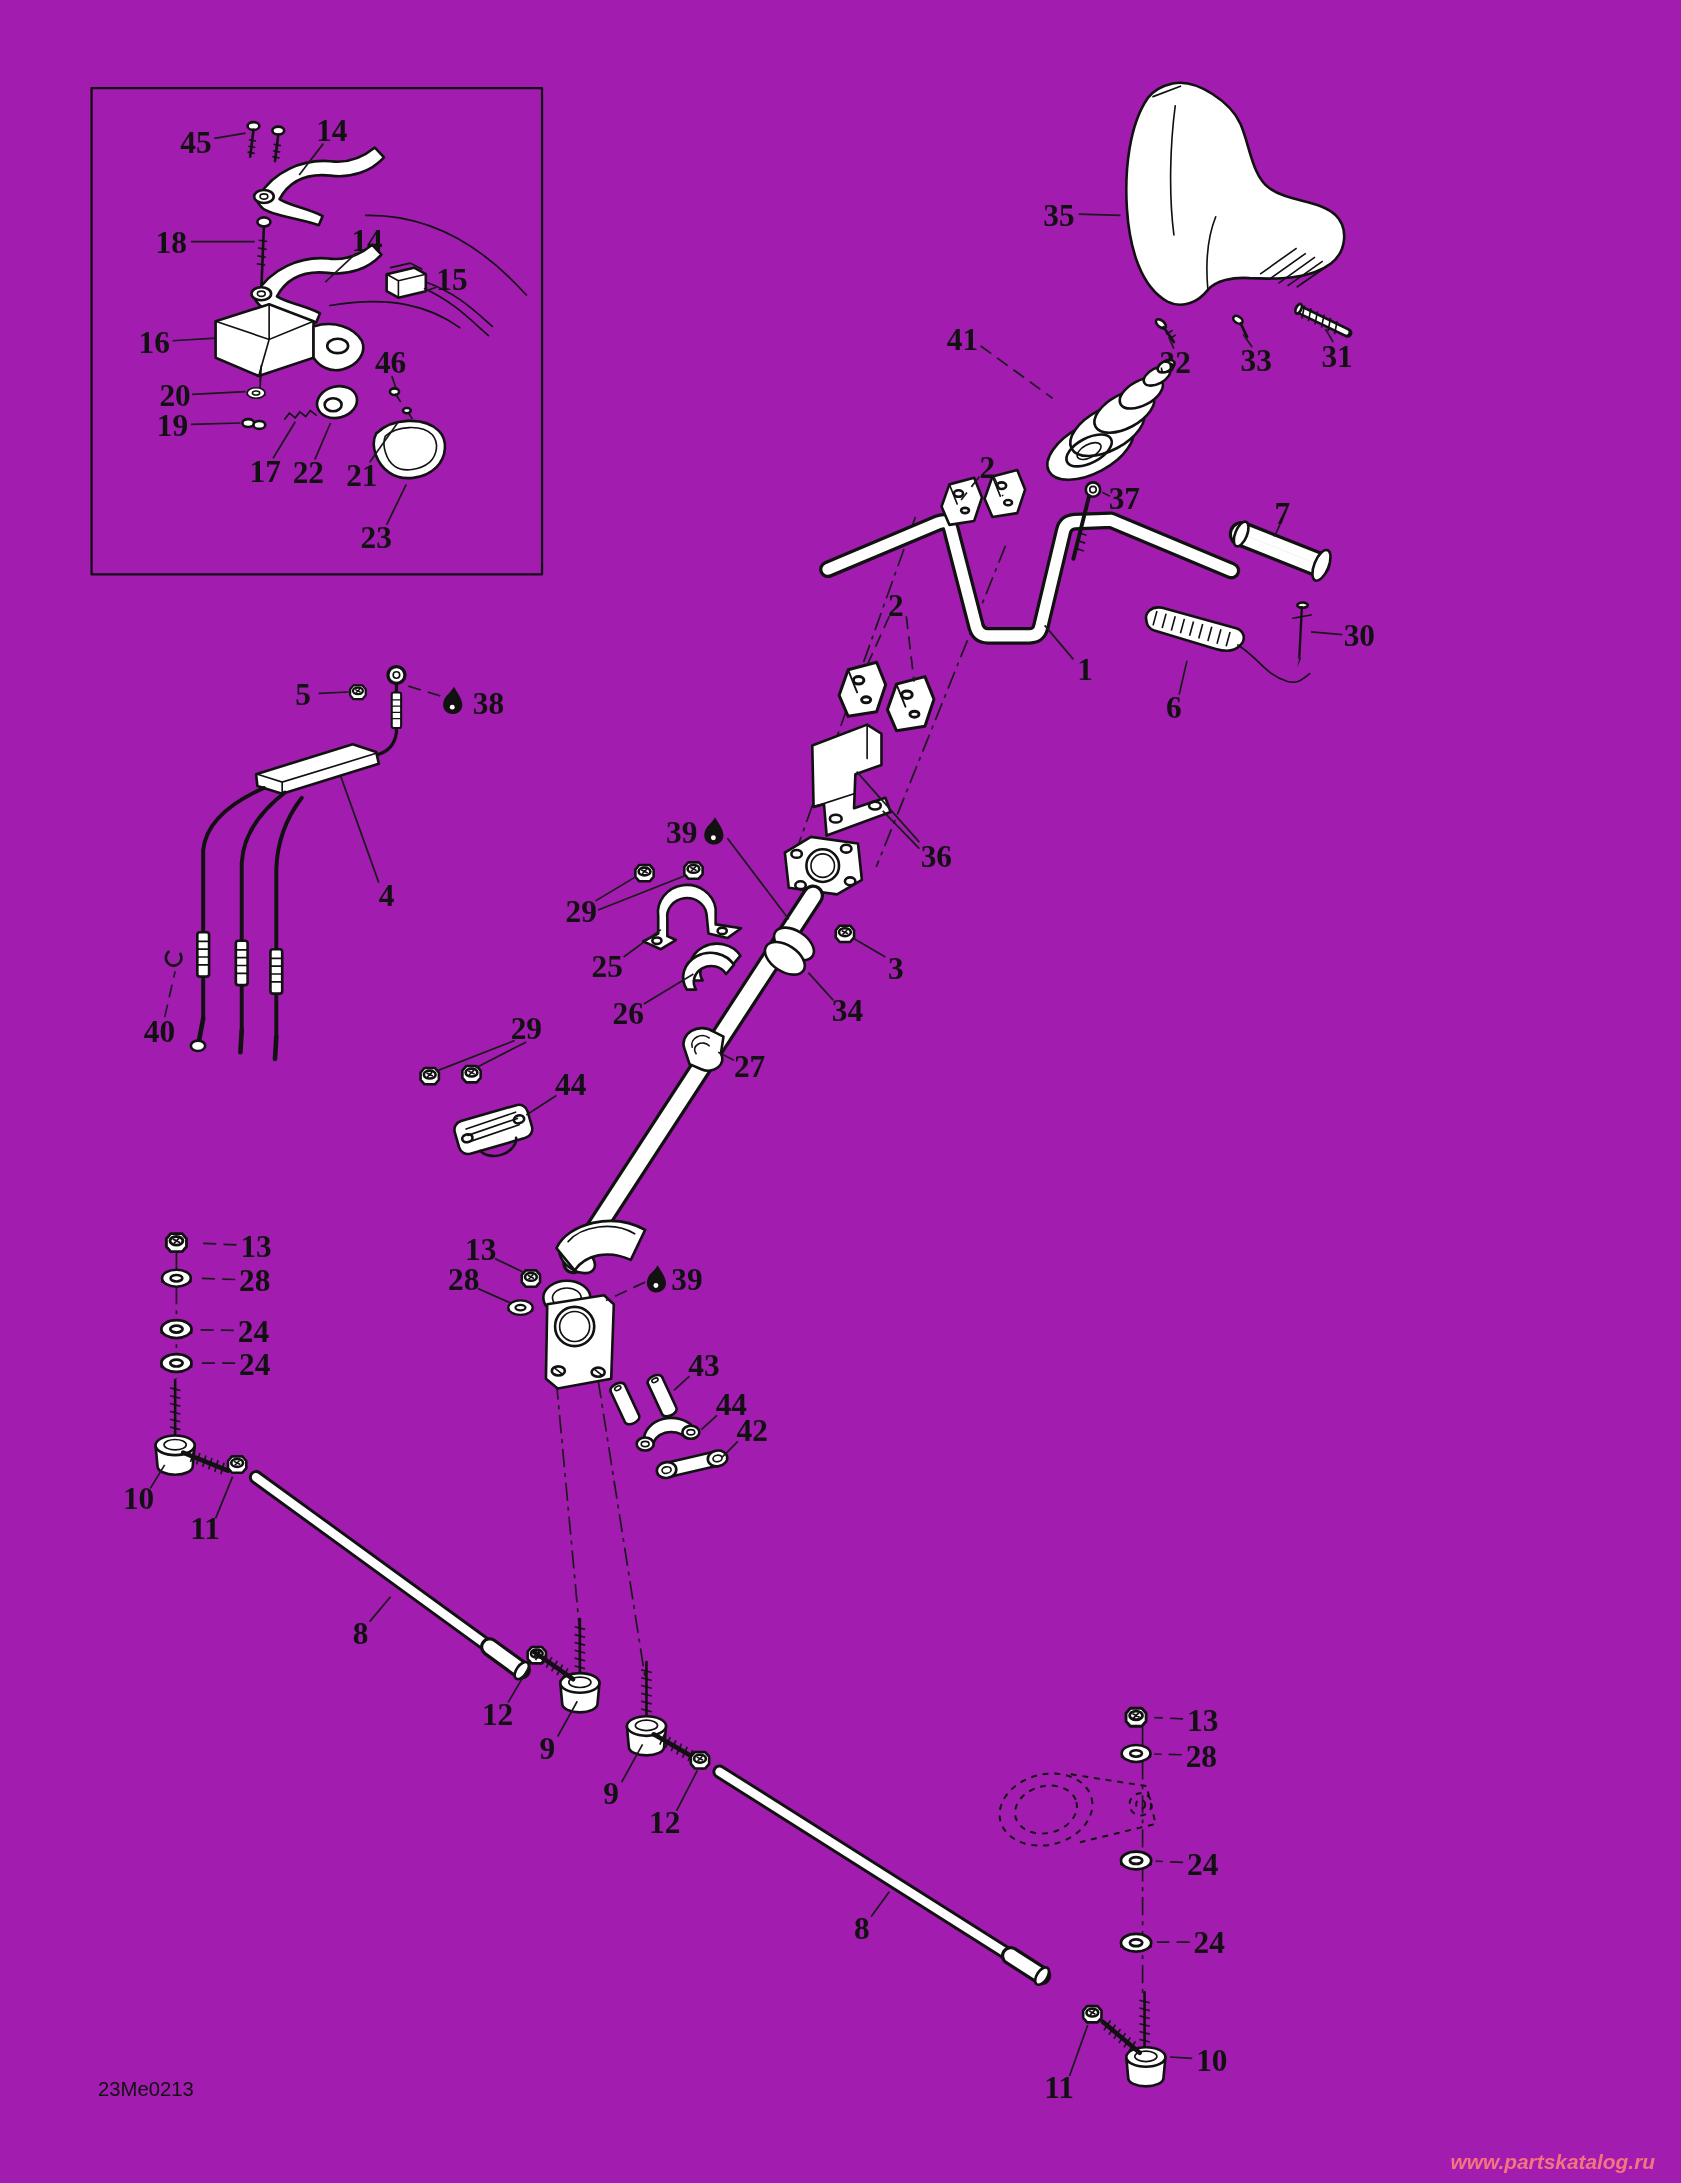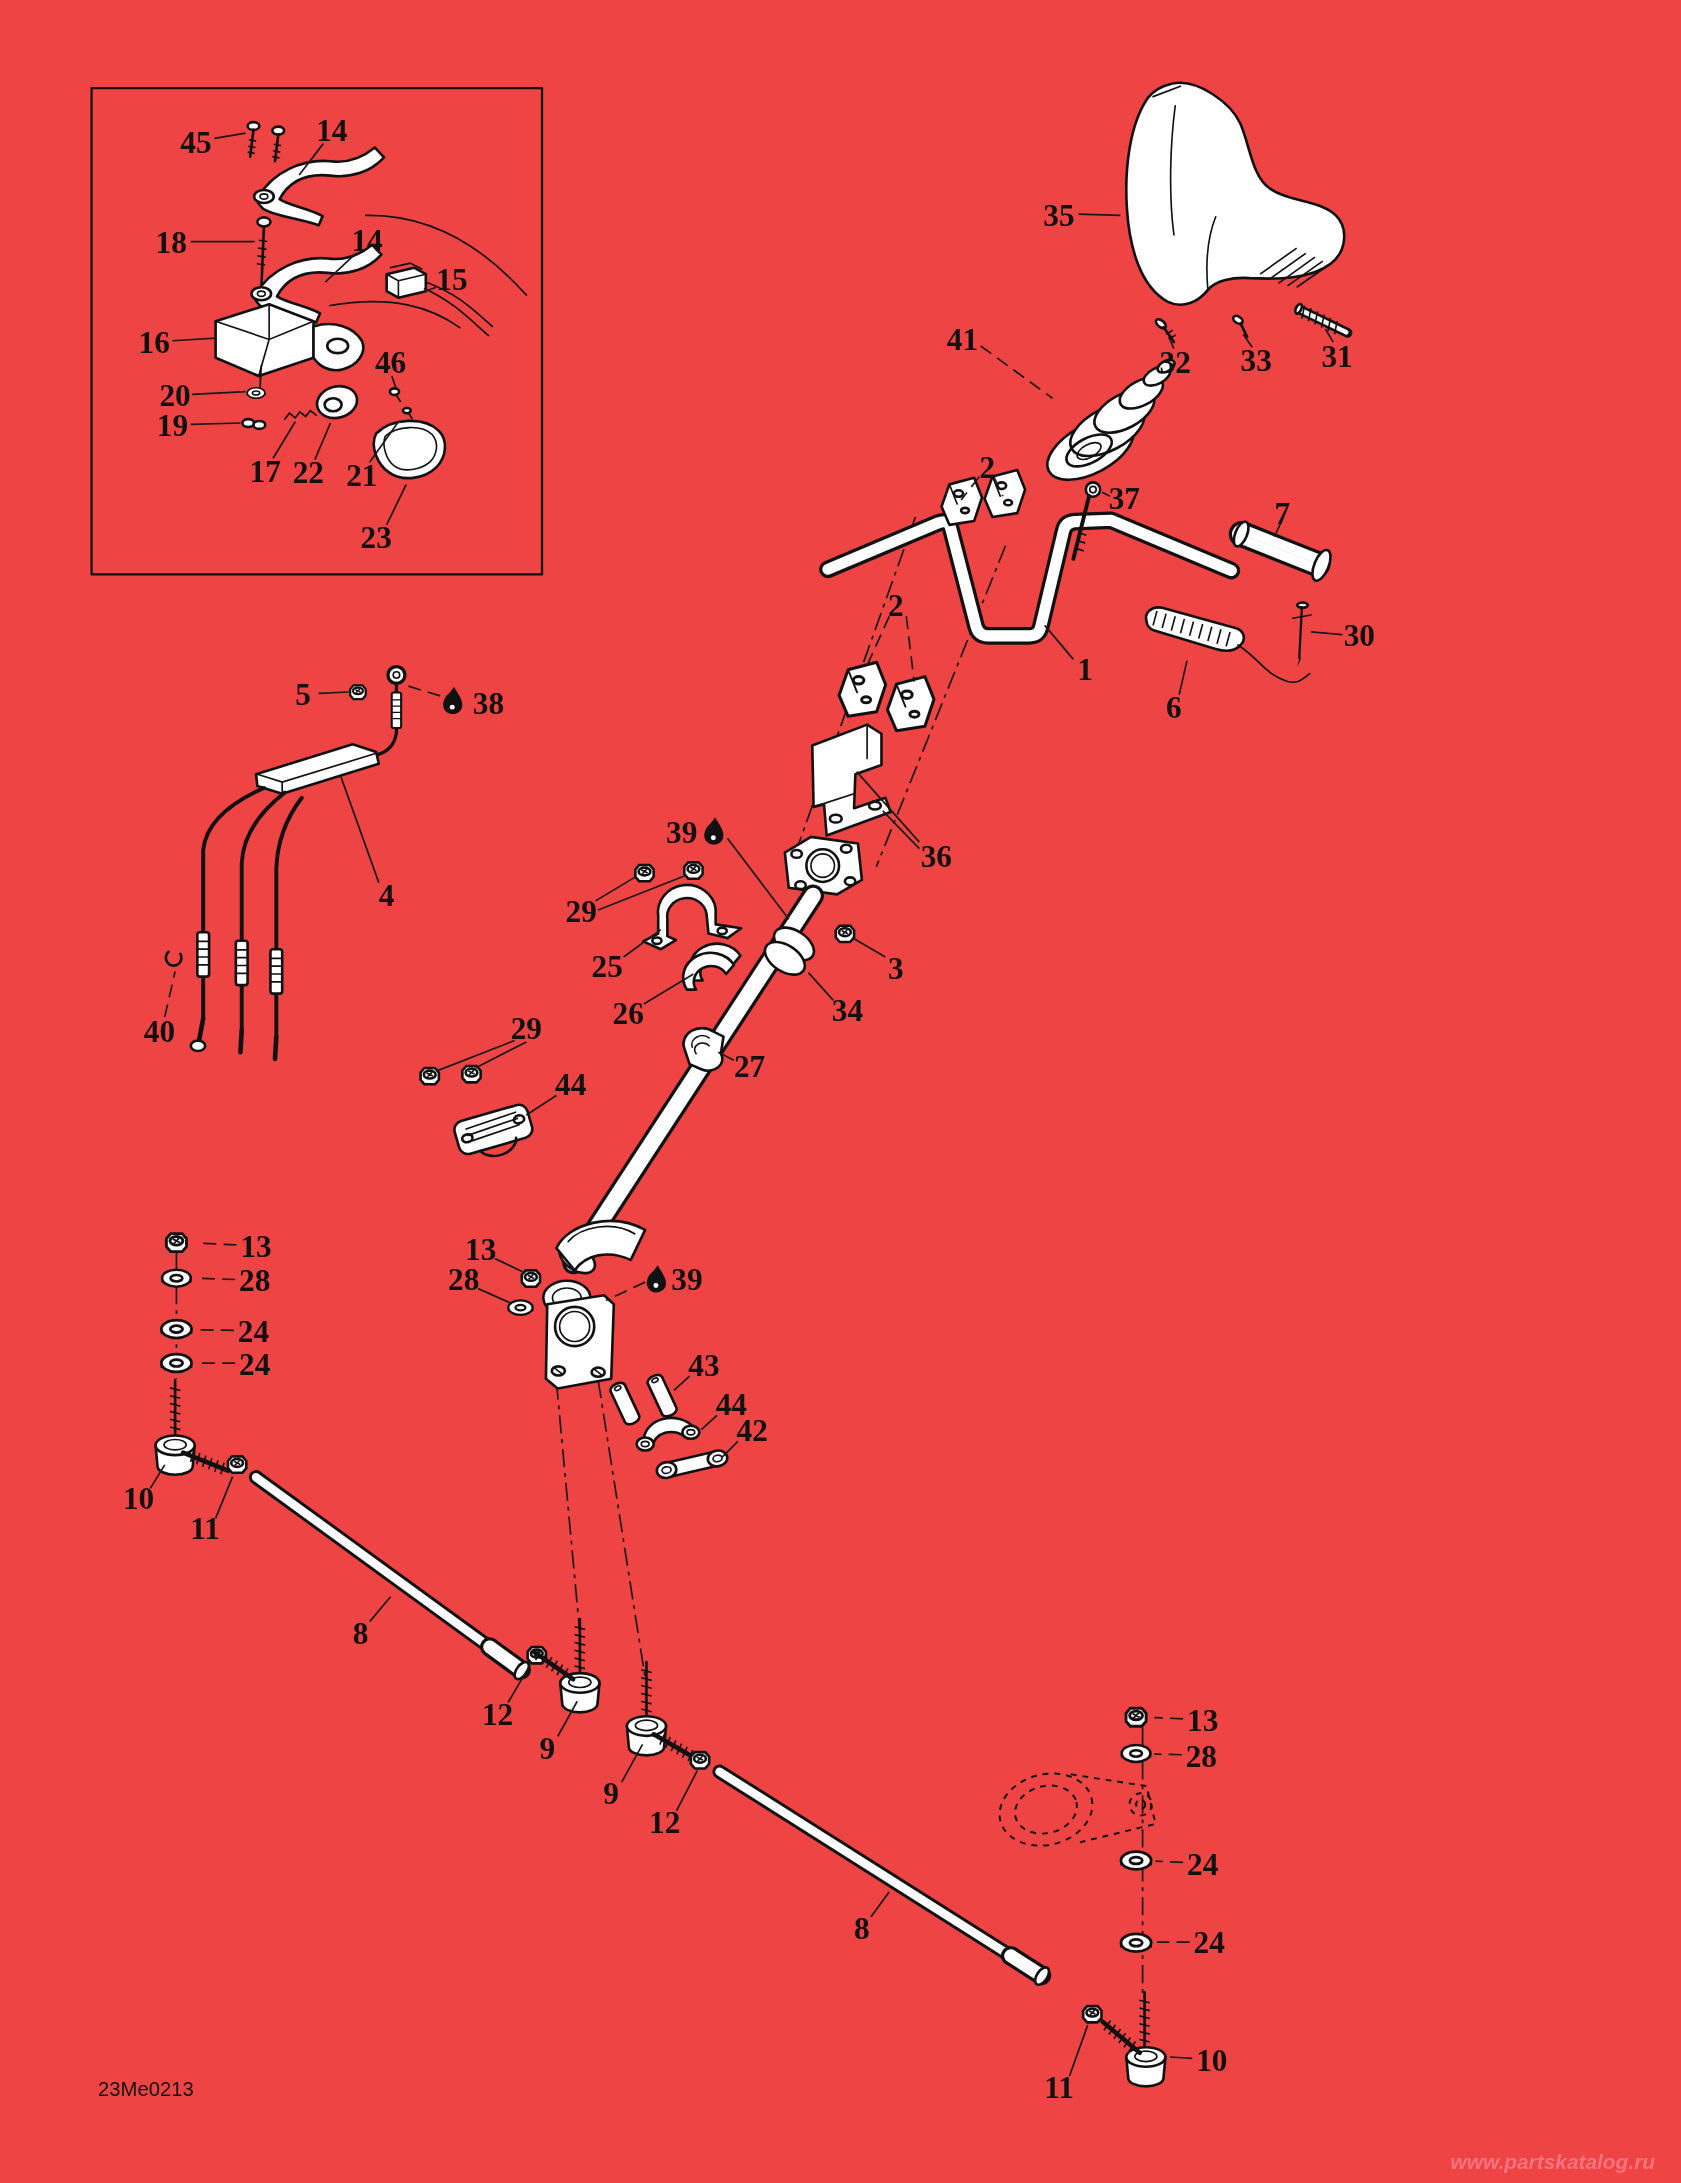--- a/index.html
+++ b/index.html
@@ -1,16 +1,16 @@
 <!DOCTYPE html>
 <html style="font-size:10.4px"><head>
 <meta charset="utf-8">
 <style>
   html,body{margin:0;padding:0;background:#fff;}
-  .page{width:1682px;height:2183px;background:#ef4444;position:relative;}
+  .page{width:1682px;height:2183px;background:#a21caf;position:relative;}
   svg{display:block;}
   .ln{stroke:#111;stroke-width:4;fill:none;stroke-linecap:round;stroke-linejoin:round;}
   .fw{fill:#fff;}
   .fb{fill:#111;stroke:none;}
   .thin{stroke:#111;stroke-width:2.5;fill:none;stroke-linecap:round;}
   .thr{stroke:#111;stroke-width:2.5;fill:none;}
   .hatch{stroke:#111;stroke-width:2.5;fill:none;}
   .ghost{stroke:#111;stroke-width:3;fill:none;stroke-dasharray:9 9;stroke-linejoin:round;}
   .tube-b{stroke:#111;fill:none;stroke-linecap:round;stroke-linejoin:round;}
   .tube-w{stroke:#fff;fill:none;stroke-linecap:round;stroke-linejoin:round;}

